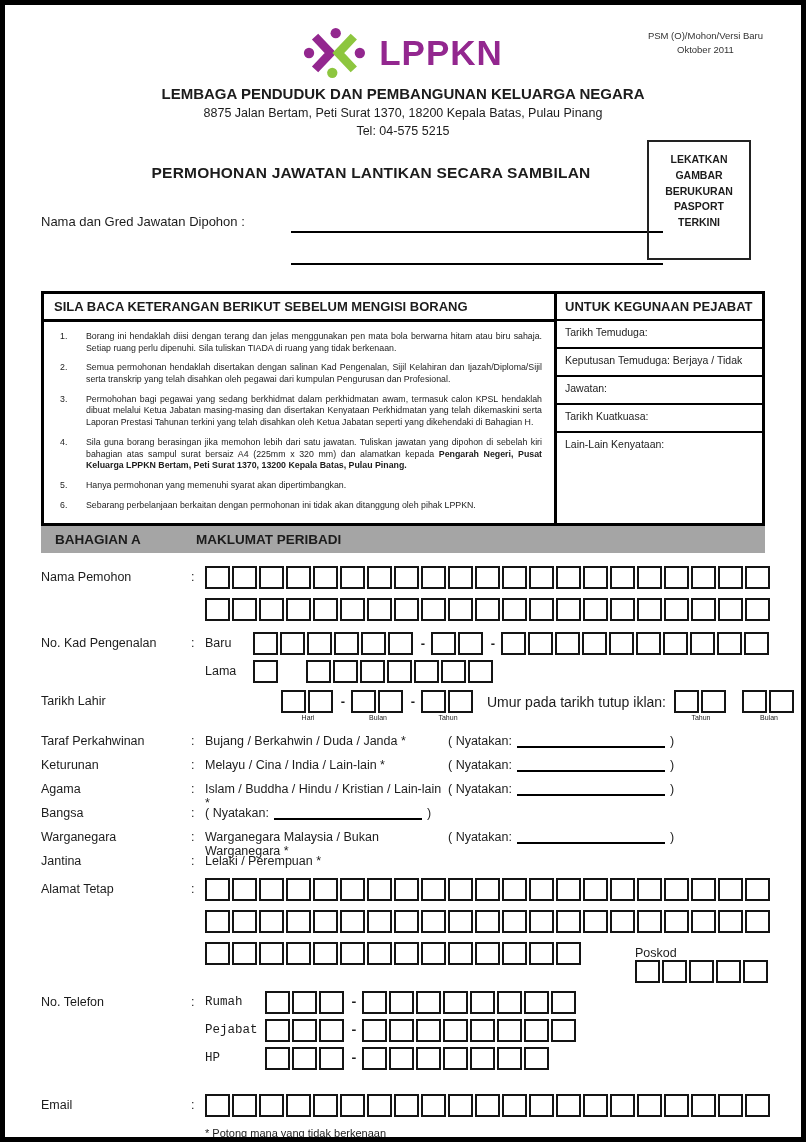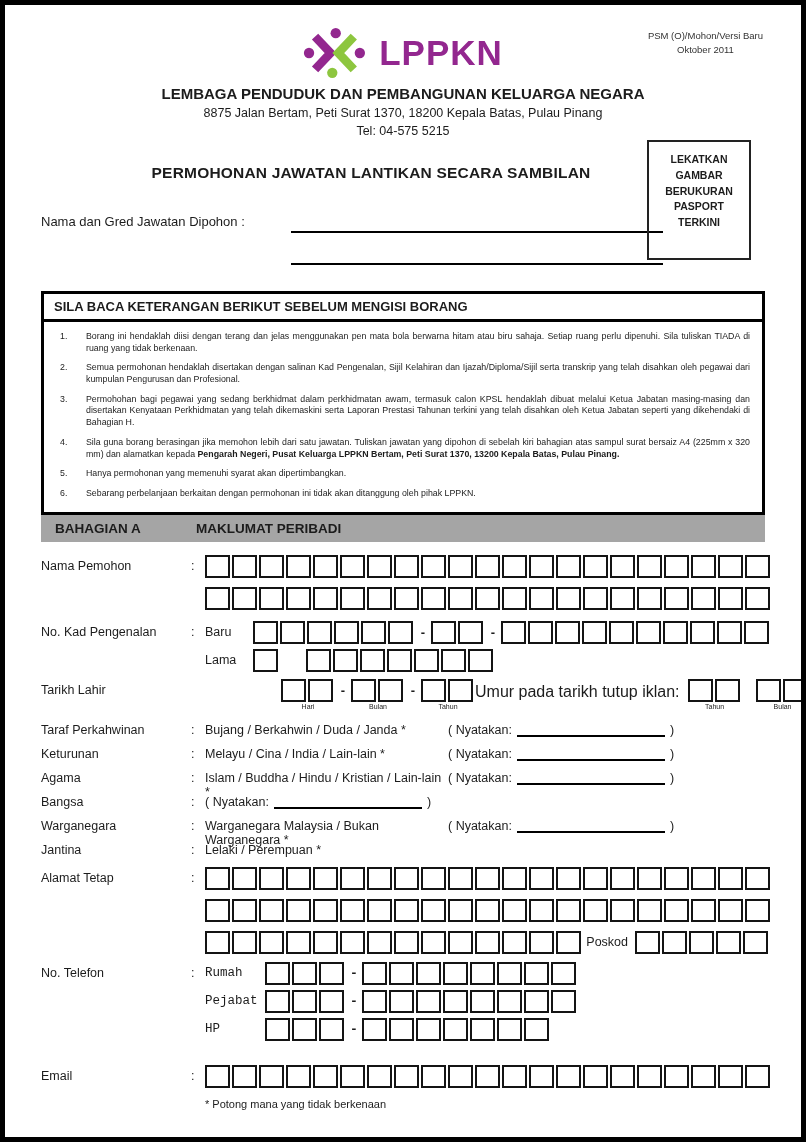--- a/index.html
+++ b/index.html
@@ -56,29 +56,29 @@
   .dash { width:16px; text-align:center; font-weight:bold; font-size:13px; padding-top:4px; flex:none; display:inline-block; }
   .mb { margin-bottom:7px; }
   .icrow { display:flex; align-items:flex-start; }
   .plabel2 { width:48px; font-size:12.5px; padding-top:4px; flex:none; display:inline-block; }
   .lama-gap { margin-left:26px; }
   .vg { display:inline-flex; flex-direction:column; align-items:center; }
   .sub { font-size:7px; line-height:1; margin-top:1px; color:#222; }
   .dobwrap { flex:1; display:flex; align-items:flex-start; }
   .dob-groups { display:flex; margin-left:76px; }
   .umur { margin-left:auto; display:flex; align-items:flex-start; }
-  .umur-label { font-size:16px; padding-top:4px; margin-right:8px; white-space:nowrap; }
+  .umur-label { font-size:14px; padding-top:4px; margin-right:8px; white-space:nowrap;margin-left:12px; }
   .umur .vg + .vg { margin-left:14px; }
   .crow { margin-bottom:0; }
   .opts { width:243px; font-size:12.5px; padding-top:4px; flex:none; }
   .nyat { display:flex; align-items:flex-end; font-size:12.5px; padding-top:4px; }
   .uline { display:inline-block; width:148px; border-bottom:2px solid #000; height:13px; margin:0 5px; }
   #choice-rows .crow { height:24px; }
   .addr3 { display:flex; width:565px; align-items:flex-start; }
-  .poskod-group { margin-left:auto; display:flex; align-items:flex-start; }
+  .poskod-group { margin-left:auto; display:flex; align-items:flex-start;flex-direction:column; }
   .poskod-label { font-size:12.5px; padding-top:4px; margin-right:7px; }
   .phrow { display:flex; align-items:flex-start; margin-bottom:5px;font-family:Liberation Mono, monospace; }
   .pw { width:60px; }
   .footnote { margin:10px 0 0 164px; font-size:11px; }
   
   .lg-p { fill: var(--purple,#93278F); }
   .lg-g { fill: var(--green,#8DC63F); }
   .lg-ps { stroke: var(--purple,#93278F); fill:none; }
   .lg-gs { stroke: var(--green,#8DC63F); fill:none; }
 </style>
@@ -127,20 +127,30 @@
       <div class="ins-title">SILA BACA KETERANGAN BERIKUT SEBELUM MENGISI BORANG</div>
       <ol id="ins-list">
           <li>Borang ini hendaklah diisi dengan terang dan jelas menggunakan pen mata bola berwarna hitam atau biru sahaja.  Setiap ruang perlu dipenuhi.  Sila tuliskan TIADA di ruang yang tidak berkenaan.</li>
           <li>Semua permohonan hendaklah disertakan dengan salinan Kad Pengenalan, Sijil Kelahiran dan Ijazah/Diploma/Sijil serta transkrip yang telah disahkan oleh pegawai dari kumpulan Pengurusan dan Profesional.</li>
           <li>Permohohan bagi pegawai yang sedang berkhidmat dalam perkhidmatan awam, termasuk calon KPSL hendaklah dibuat melalui Ketua Jabatan masing-masing dan disertakan Kenyataan Perkhidmatan yang telah dikemaskini serta Laporan Prestasi Tahunan terkini yang telah disahkan oleh Ketua Jabatan seperti yang dikehendaki di Bahagian H.</li>
           <li>Sila guna borang berasingan jika memohon lebih dari satu jawatan.  Tuliskan jawatan yang dipohon di sebelah kiri bahagian atas sampul surat bersaiz A4 (225mm x 320 mm) dan alamatkan kepada <b>Pengarah Negeri, Pusat Keluarga LPPKN Bertam, Peti Surat 1370, 13200 Kepala Batas, Pulau Pinang.</b></li>
           <li>Hanya permohonan yang memenuhi syarat akan dipertimbangkan.</li>
           <li>Sebarang perbelanjaan berkaitan dengan permohonan ini tidak akan ditanggung oleh pihak LPPKN.</li>
         </ol>
     </div>
+    <div class="office-box">
+      <div class="office-title">UNTUK KEGUNAAN PEJABAT</div>
+      <div id="office-rows" style="display:flex;flex-direction:column;flex:1">
+          <div class="office-row">Tarikh Temuduga:</div>
+          <div class="office-row">Keputusan Temuduga: Berjaya / Tidak</div>
+          <div class="office-row">Jawatan:</div>
+          <div class="office-row">Tarikh Kuatkuasa:</div>
+          <div class="office-row">Lain-Lain Kenyataan:</div>
+        </div>
+    </div>
   </div>
 
   <div class="section-bar">
     <span class="code">BAHAGIAN A</span>
     <span>MAKLUMAT PERIBADI</span>
   </div>
 
   <div class="fields">
 
     <div class="frow mb">

